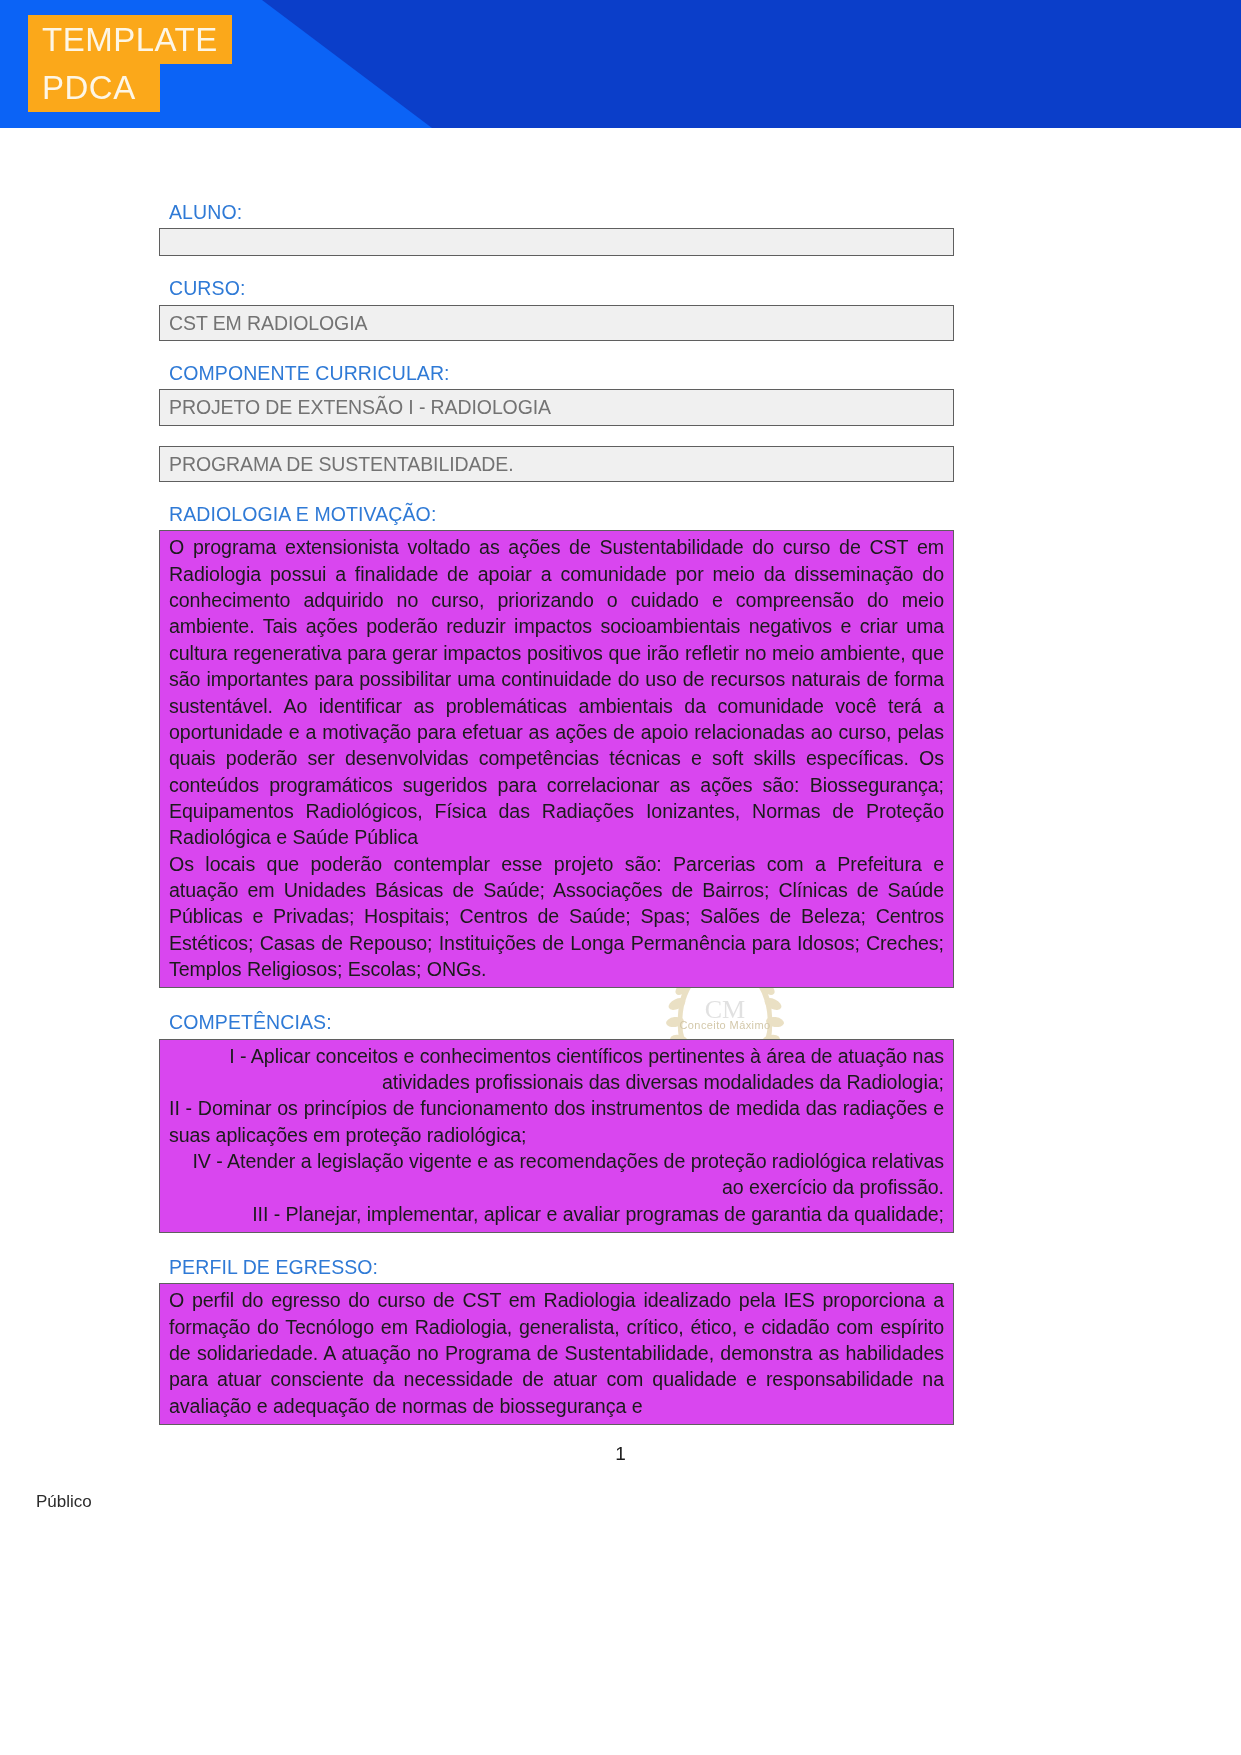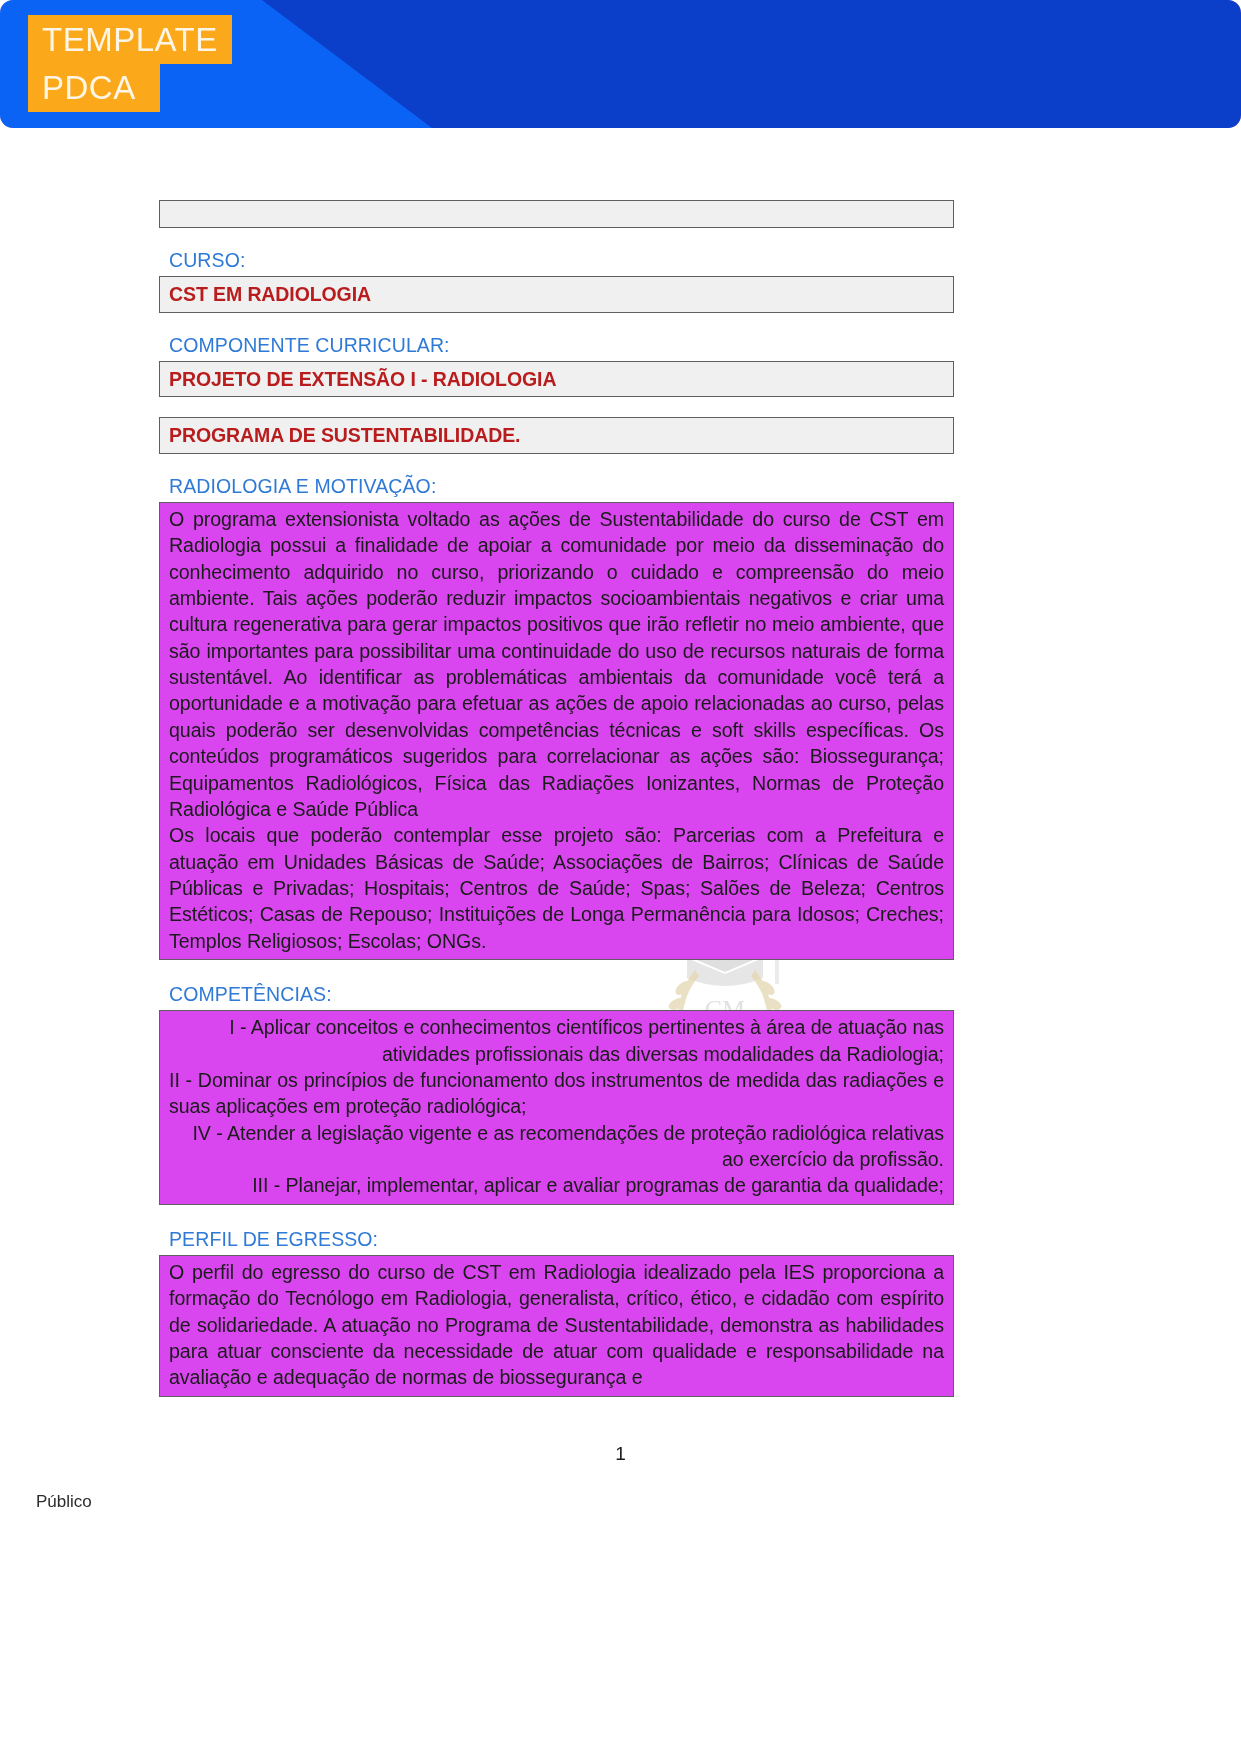--- a/index.html
+++ b/index.html
@@ -15,21 +15,20 @@
     overflow: hidden;
   }
 
   
   .banner {
     position: relative;
     width: 1241px;
     height: 128px;
     background: #f9a8d4;
     overflow: hidden;
-    border-radius: 13px;
   }
   .banner-dark {
     position: absolute;
     top: 0;
     right: 0;
     width: 1241px;
     height: 128px;
     background: #0b3ec9;
     clip-path: polygon(260px 0, 1241px 0, 1241px 128px, 430px 128px);
   }
@@ -86,22 +85,22 @@
     border: 1px solid #5f5f5f;
     background: #f0f0f0;
     box-sizing: border-box;
     padding: 4px 8px 4px 9px;
     margin-bottom: 20px;
   }
   .box.empty { height: 28px; padding: 0; }
 
   .box-value {
     font-size: 19.5px;
-    font-weight: bold;
-    color: #b91c1c;
+    font-weight: normal;
+    color: #737373;
     line-height: 1.35;
     letter-spacing: -0.1px;
   }
 
   .para-box {
     border: 1px solid #5f5f5f;
     background: #d946ef;
     box-sizing: border-box;
     padding: 3px 9px 5px 9px;
     margin-bottom: 22px;
@@ -202,20 +201,21 @@
             <ellipse cx="146" cy="140" rx="9" ry="5" transform="rotate(-12 146 140)"></ellipse>
             <ellipse cx="137" cy="154" rx="8" ry="5" transform="rotate(-32 137 154)"></ellipse>
           </g>
           <text x="100" y="118" text-anchor="middle" font-family="Liberation Serif, serif" font-size="26" fill="#b9b9b9" opacity="0.85">CM</text>
         </svg>
         <div class="wm-text-top">Conceito Máximo</div>
         <div class="wm-text-bot">Assessoria Públicas</div>
       </div>
     </div>
 
+    <div class="field-label">ALUNO:</div>
     <div class="box empty">
       <div class="box-value"></div>
     </div>
 
     <div class="field-label">CURSO:</div>
     <div class="box">
       <div class="box-value">CST EM RADIOLOGIA</div>
     </div>
 
     <div class="field-label">COMPONENTE CURRICULAR:</div>

